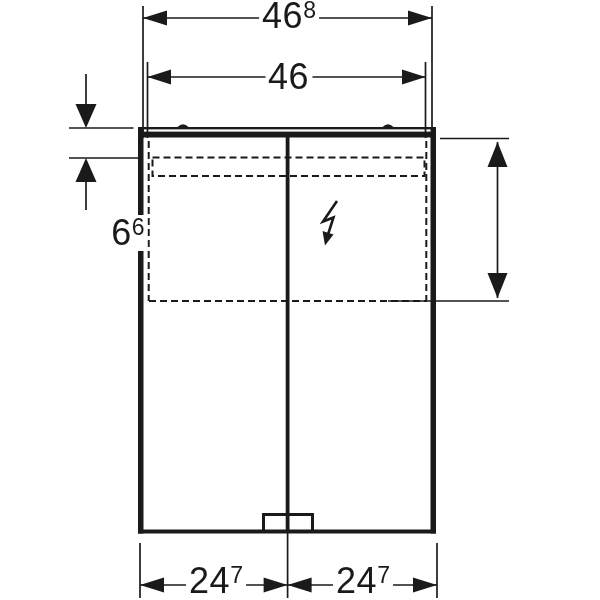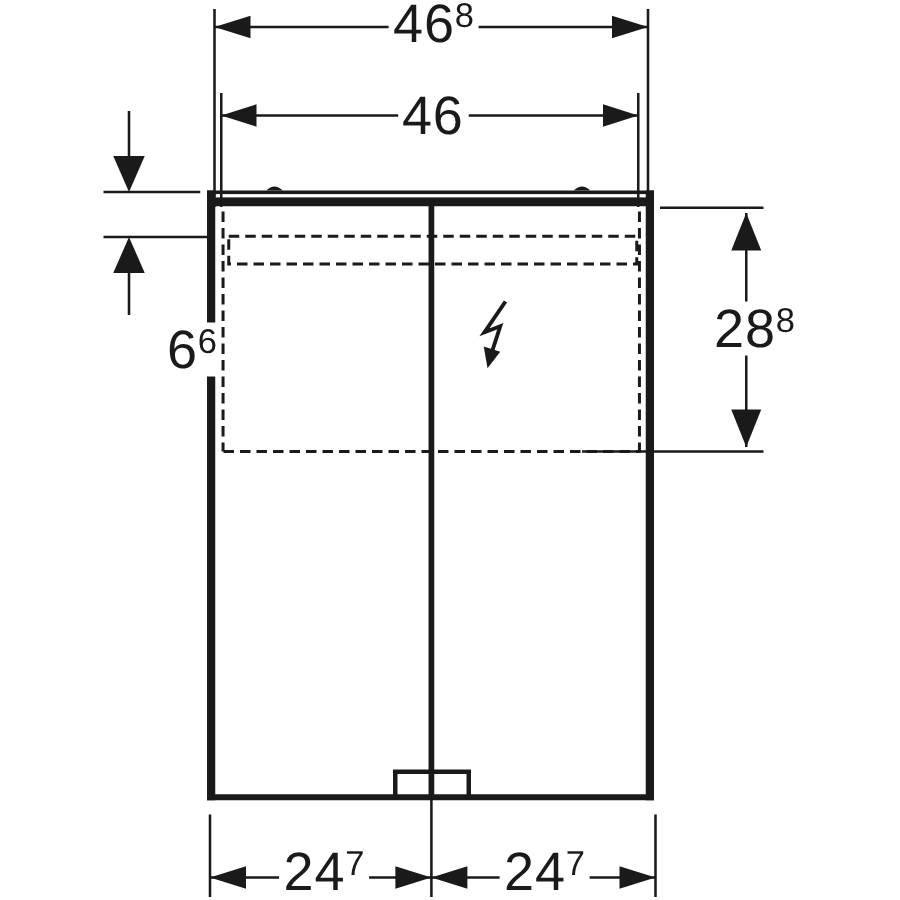--- a/index.html
+++ b/index.html
@@ -120,19 +120,18 @@
       <polygon points="437,585 413,577.5 413,592.5" stroke="none"></polygon>
     </g>
   </svg>
 
   <div class="dim-label" style="left:289px; top:-2px;"><span>46</span><sup>8</sup></div>
 
   <div class="dim-label" style="left:288.5px; top:59px;"><span>46</span><sup></sup></div>
 
   <div class="dim-label" style="left:88px; top:215px;margin-left:40px;"><span>6</span><sup>6</sup></div>
 
-  <div class="dim-label" style="left:503px; top:201px;"><span>28</span><sup>8</sup></div>
 
   <div class="dim-label" style="left:216px; top:563px;"><span>24</span><sup>7</sup></div>
 
   <div class="dim-label" style="left:363px; top:563px;"><span>24</span><sup>7</sup></div>
 
 </div>
 
 </body></html>

